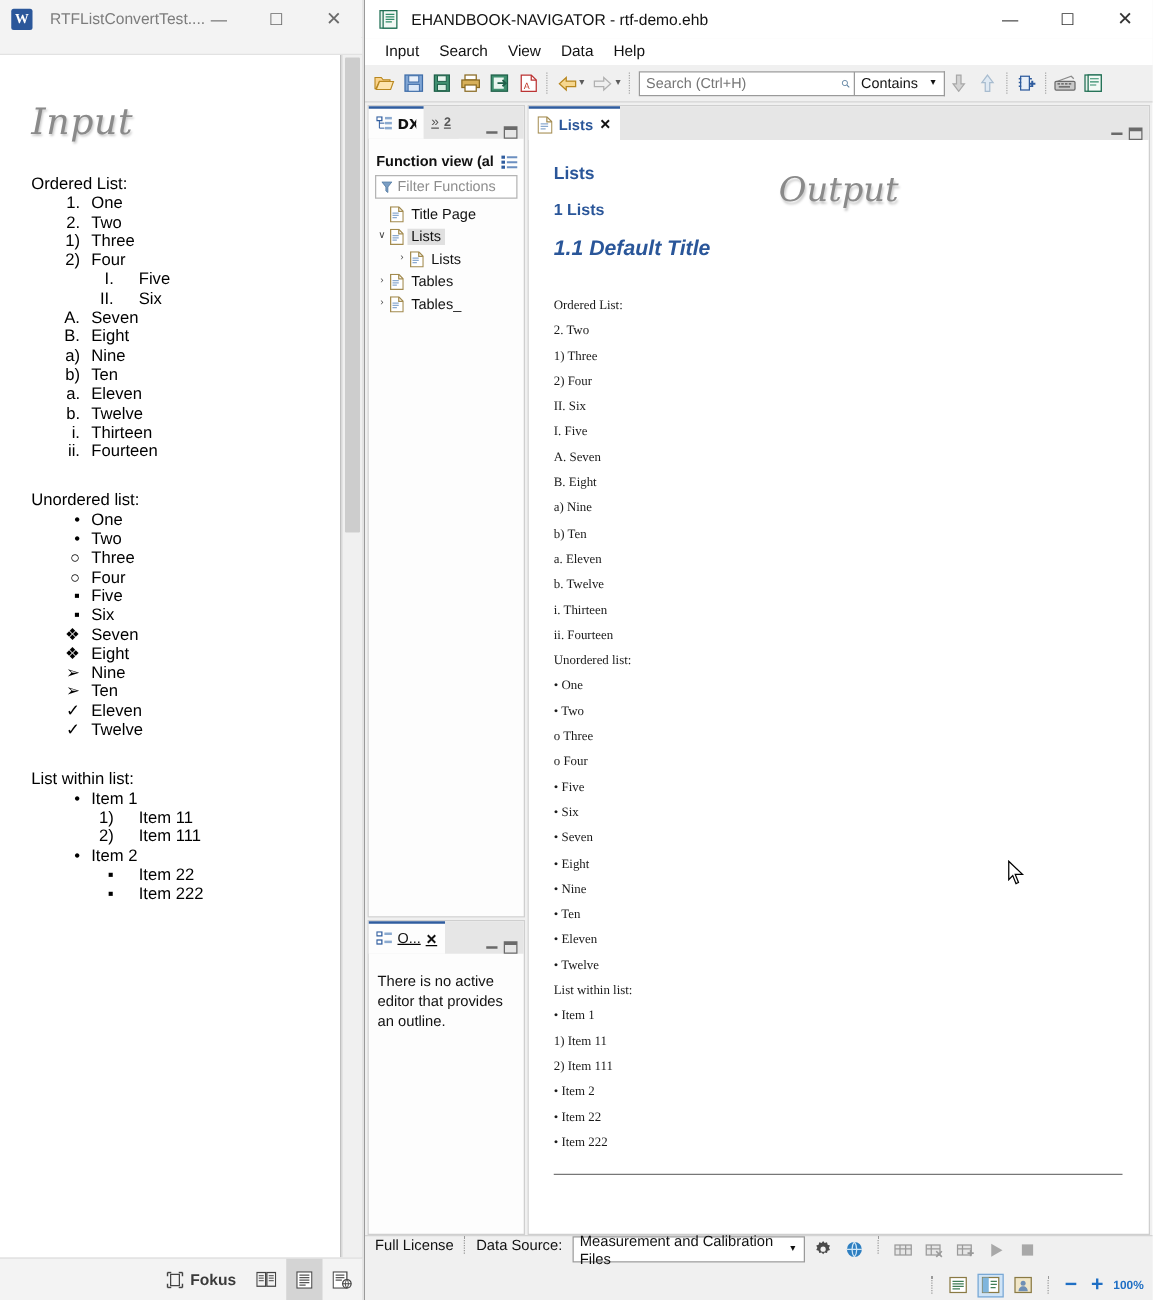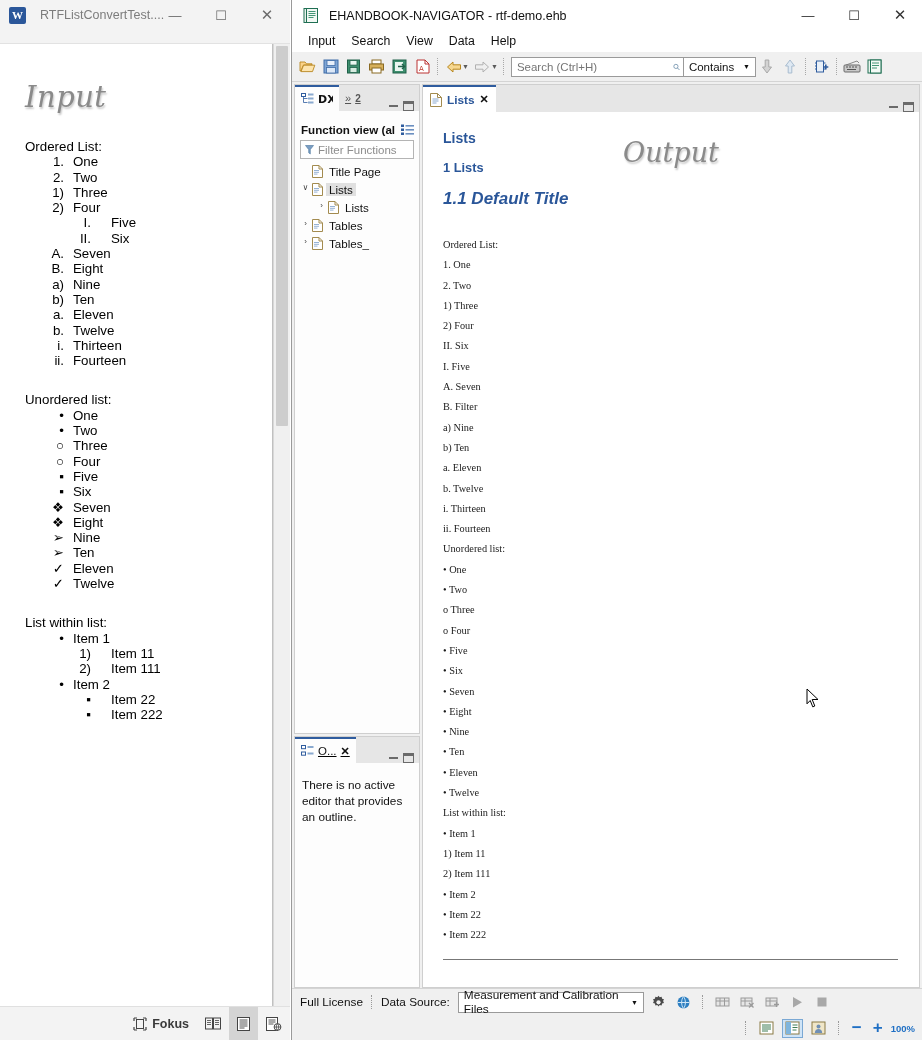--- a/index.html
+++ b/index.html
@@ -180,21 +180,21 @@
     font-size: 27px; color: #8a8a8a;
     text-shadow: 1px 2px 2px rgba(0,0,0,.22);
   }
   #out-rule { margin-top: 10px; border-top: 1px solid #777; width: 455px; }
 
   
   #eh-statusbar {
     position: absolute; left: 0; bottom: 0; width: 631px; height: 52px;
     background: #f0f0f0; border-top: 1px solid #d4d4d4;
   }
-  #eh-status-row1 { display: flex; align-items: center; height: 26px; padding-left: 8px; gap: 4px; }
+  #eh-status-row1 { display: flex; align-items: flex-start; height: 26px; padding-left: 8px; gap: 4px; }
   #eh-status-row2 { display: flex; align-items: center; justify-content: flex-end;
     height: 26px; padding-right: 8px; gap: 5px; }
   .st-text { font-size: 11.8px; color: #111; }
   .st-sep { width: 2px; height: 14px; border-left: 1px dotted #9a9a9a; margin: 0 4px; }
   #ds-select {
     display: flex; align-items: center; justify-content: space-between;
     height: 21px; width: 186px; background: #fff; border: 1px solid #9a9a9a;
     font-size: 11.8px; color: #111; padding: 0 5px; margin-left: 4px;
   }
   .st-icon { width: 21px; height: 21px; display: flex; align-items: center; justify-content: center; }
@@ -663,28 +663,27 @@
         </div>
       </div>
 
       <div id="ed-content">
         <div class="out-art">Output</div>
         <div class="out-title">Lists</div>
         <div class="out-h1">1 Lists</div>
         <div class="out-h2">1.1 Default Title</div>
         <div id="out-lines">
             <div class="out-line">Ordered List:</div>
-            <div class="out-line">1. One</div>
             <div class="out-line">2. Two</div>
             <div class="out-line">1) Three</div>
             <div class="out-line">2) Four</div>
             <div class="out-line">II. Six</div>
             <div class="out-line">I. Five</div>
             <div class="out-line">A. Seven</div>
-            <div class="out-line">B. Filter</div>
+            <div class="out-line">B. Eight</div>
             <div class="out-line">a) Nine</div>
             <div class="out-line">b) Ten</div>
             <div class="out-line">a. Eleven</div>
             <div class="out-line">b. Twelve</div>
             <div class="out-line">i. Thirteen</div>
             <div class="out-line">ii. Fourteen</div>
             <div class="out-line">Unordered list:</div>
             <div class="out-line">• One</div>
             <div class="out-line">• Two</div>
             <div class="out-line">o Three</div>

